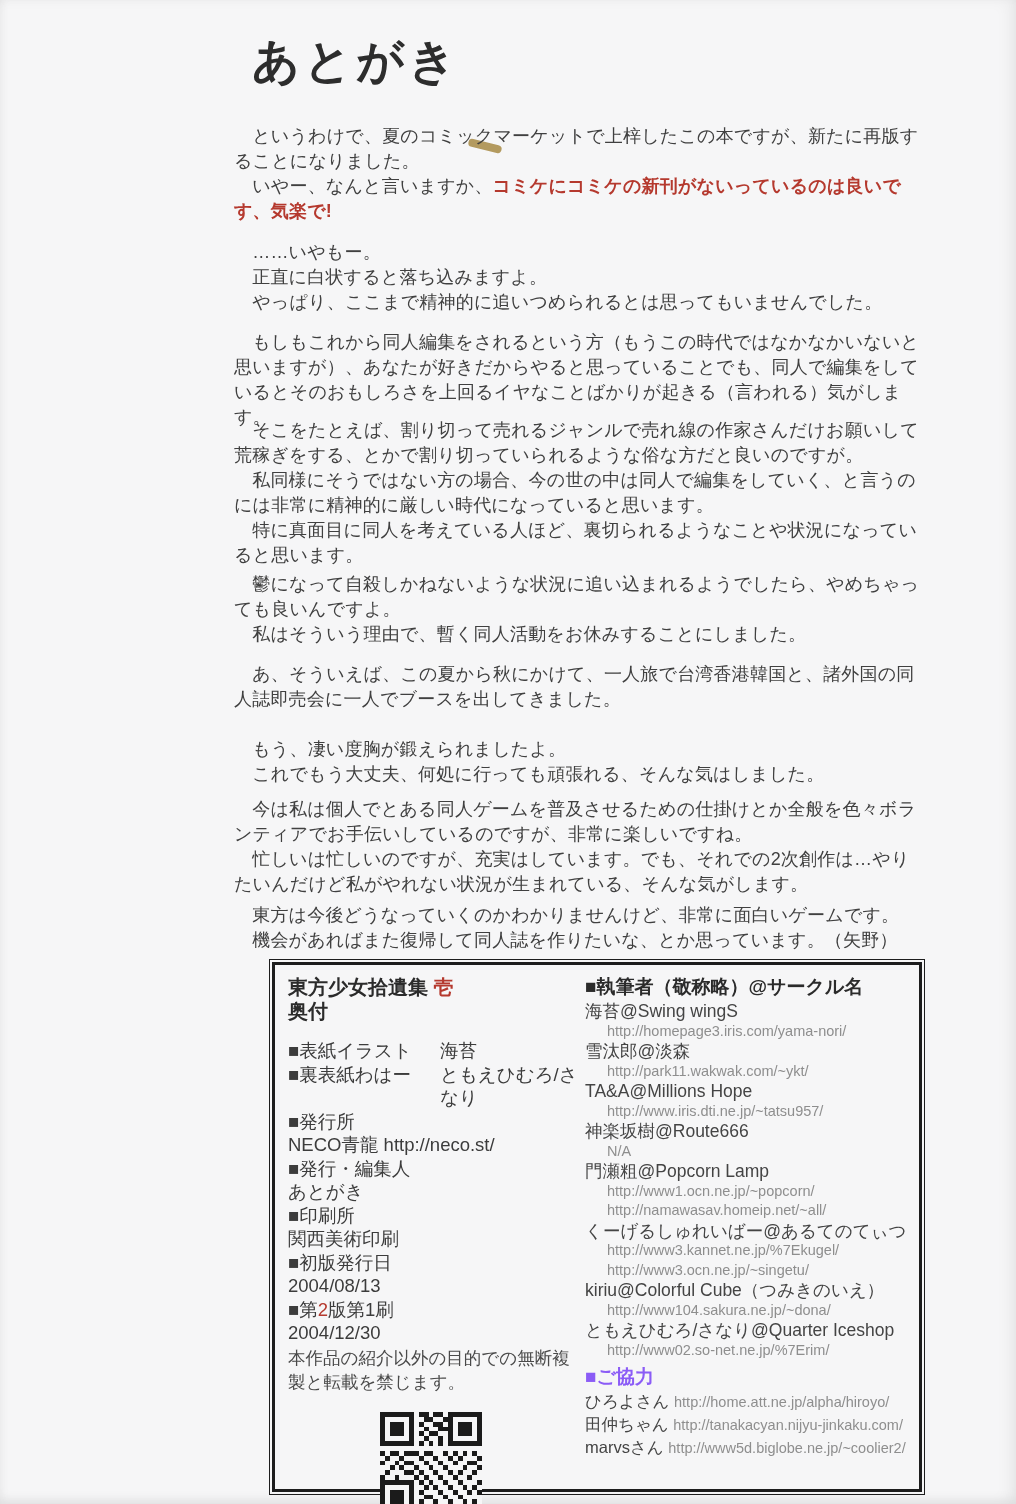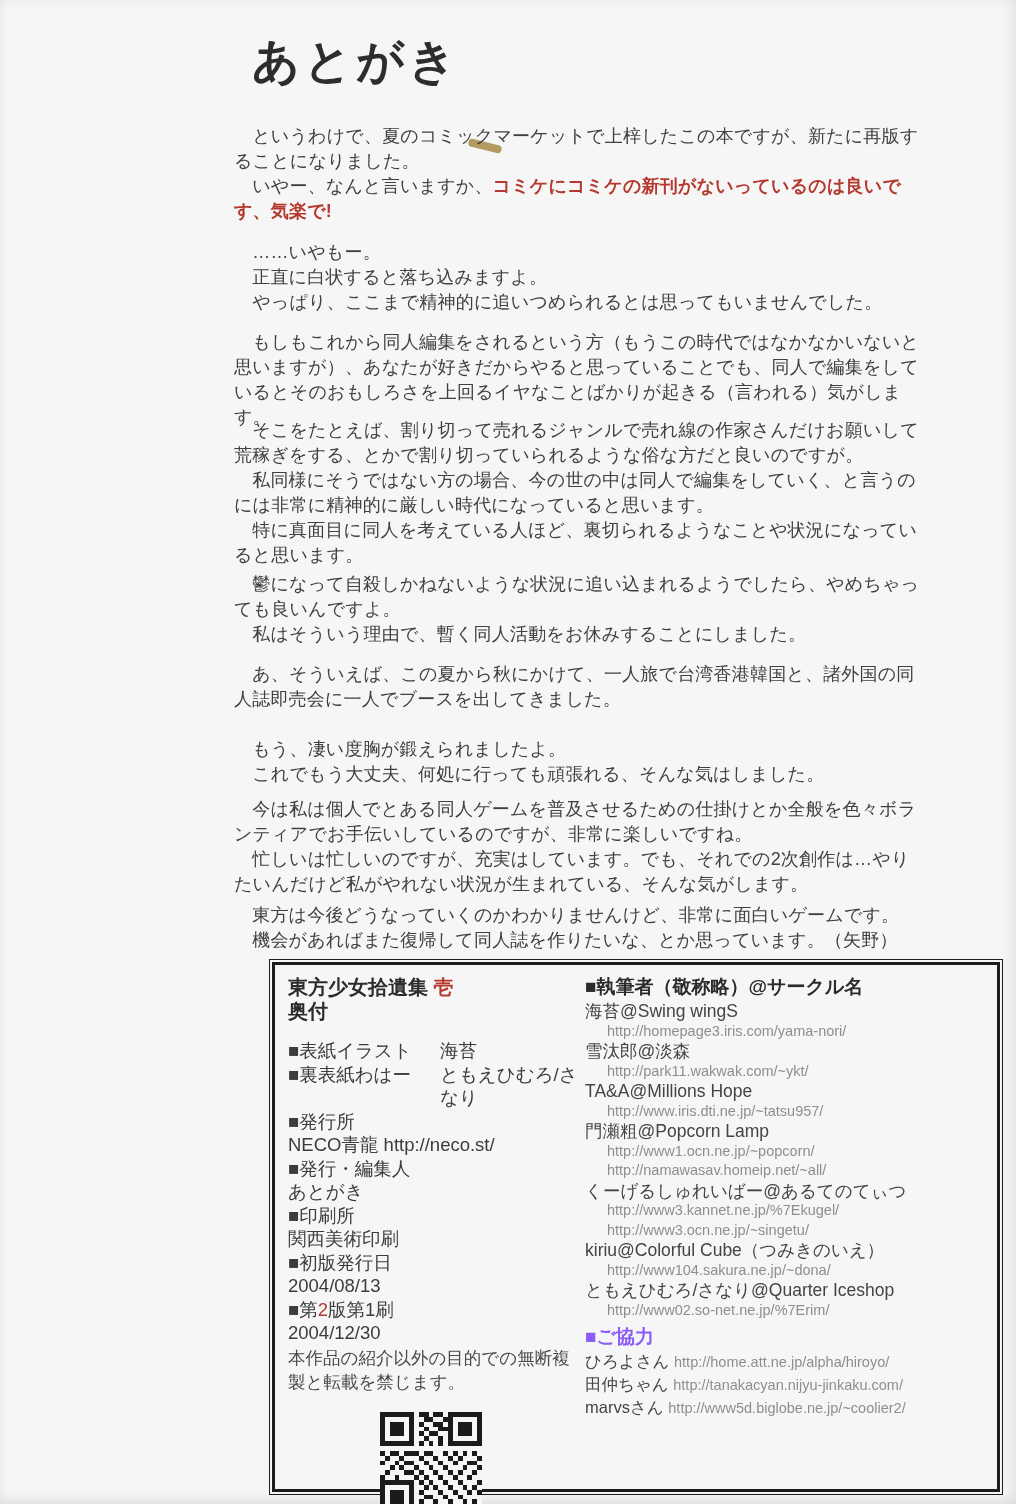--- a/index.html
+++ b/index.html
@@ -24,21 +24,21 @@
   }
   .para{
     position:absolute;left:234px;width:688px;
     font-size:18px;line-height:25px;color:#404040;font-weight:500;
     letter-spacing:0.2px;
   }
   .para p{margin:0;}
   .red{font-weight:600;}
   
   .colophon{
-    position:absolute;left:272px;top:962px;width:728px;height:530px;
+    position:absolute;left:272px;top:962px;width:650px;height:530px;
     border:3px solid #1d1d1d;outline:1px solid #1d1d1d;outline-offset:2px;
     box-sizing:border-box;background:transparent;
   }
   .col-left{position:absolute;left:13px;top:10px;width:292px;color:#333;}
   .book-title{font-size:20px;font-weight:700;line-height:24px;color:#2b2b2b;}
   .okuzuke{font-size:20px;font-weight:700;line-height:24px;color:#2b2b2b;margin-bottom:16px;}
   .meta{font-size:18.5px;line-height:23.5px;color:#3c3c3c;}
   .meta-row{display:flex;}
   .meta-label{width:152px;flex:none;}
   .copyright{
@@ -180,20 +180,24 @@
           <div class="writer">
             <div class="writer-name">雪汰郎@淡森</div>
             <div class="writer-url">http://park11.wakwak.com/~ykt/</div>
           </div>
 
           <div class="writer">
             <div class="writer-name">TA&amp;A@Millions Hope</div>
             <div class="writer-url">http://www.iris.dti.ne.jp/~tatsu957/</div>
           </div>
 
+          <div class="writer">
+            <div class="writer-name">神楽坂樹@Route666</div>
+            <div class="writer-url">N/A</div>
+          </div>
 
           <div class="writer">
             <div class="writer-name">門瀬粗@Popcorn Lamp</div>
             <div class="writer-url">http://www1.ocn.ne.jp/~popcorn/</div>
           </div>
 
           <div class="writer">
             <div class="writer-url">http://namawasav.homeip.net/~all/</div>
           </div>
 

